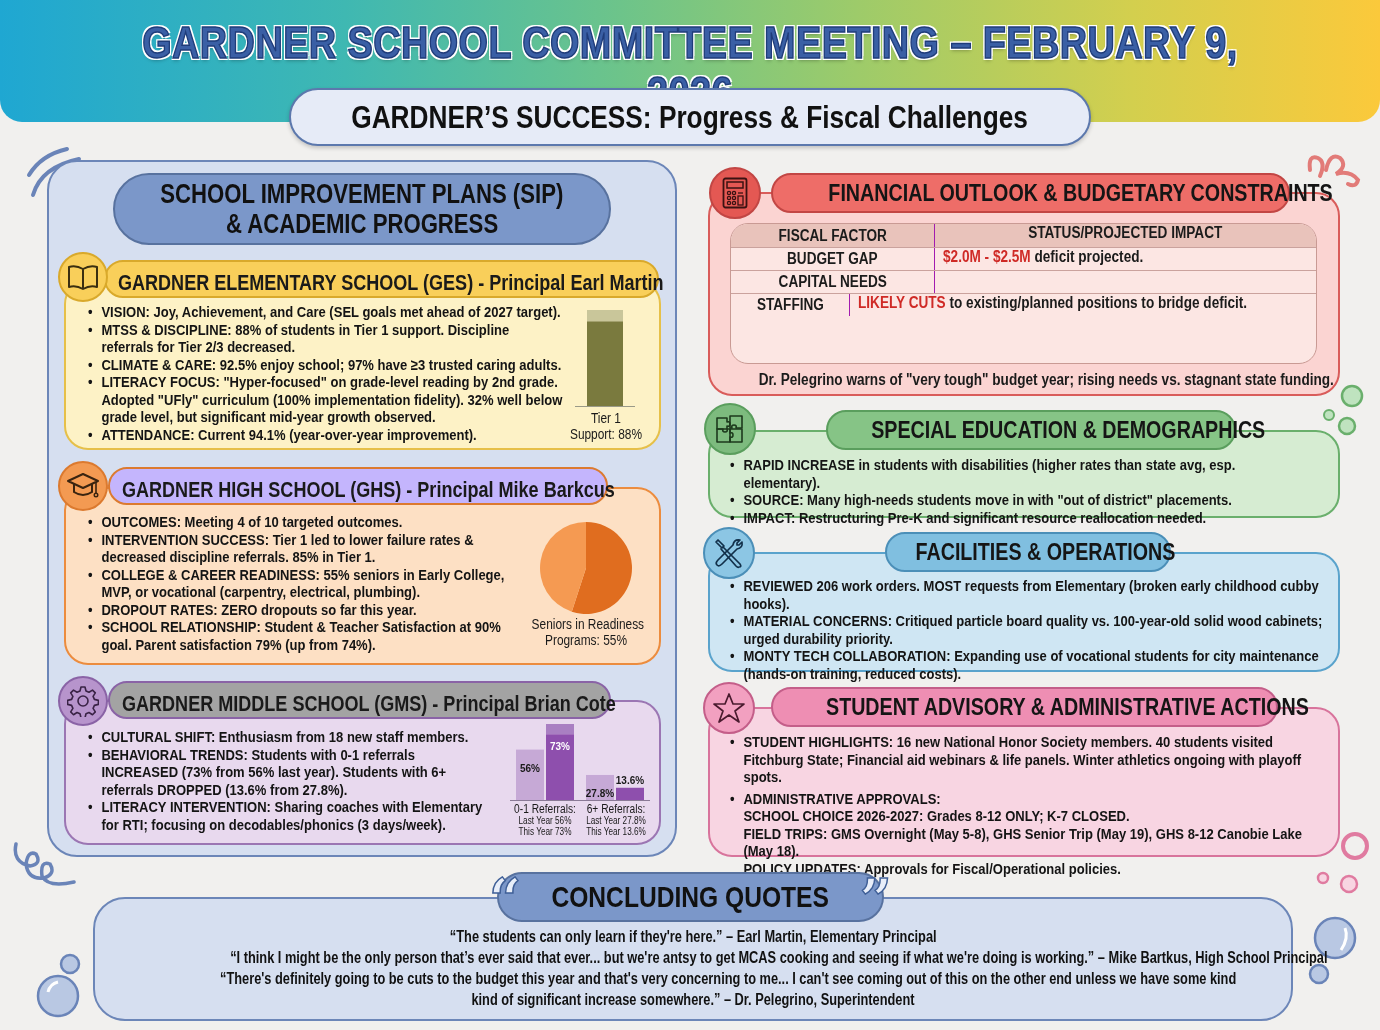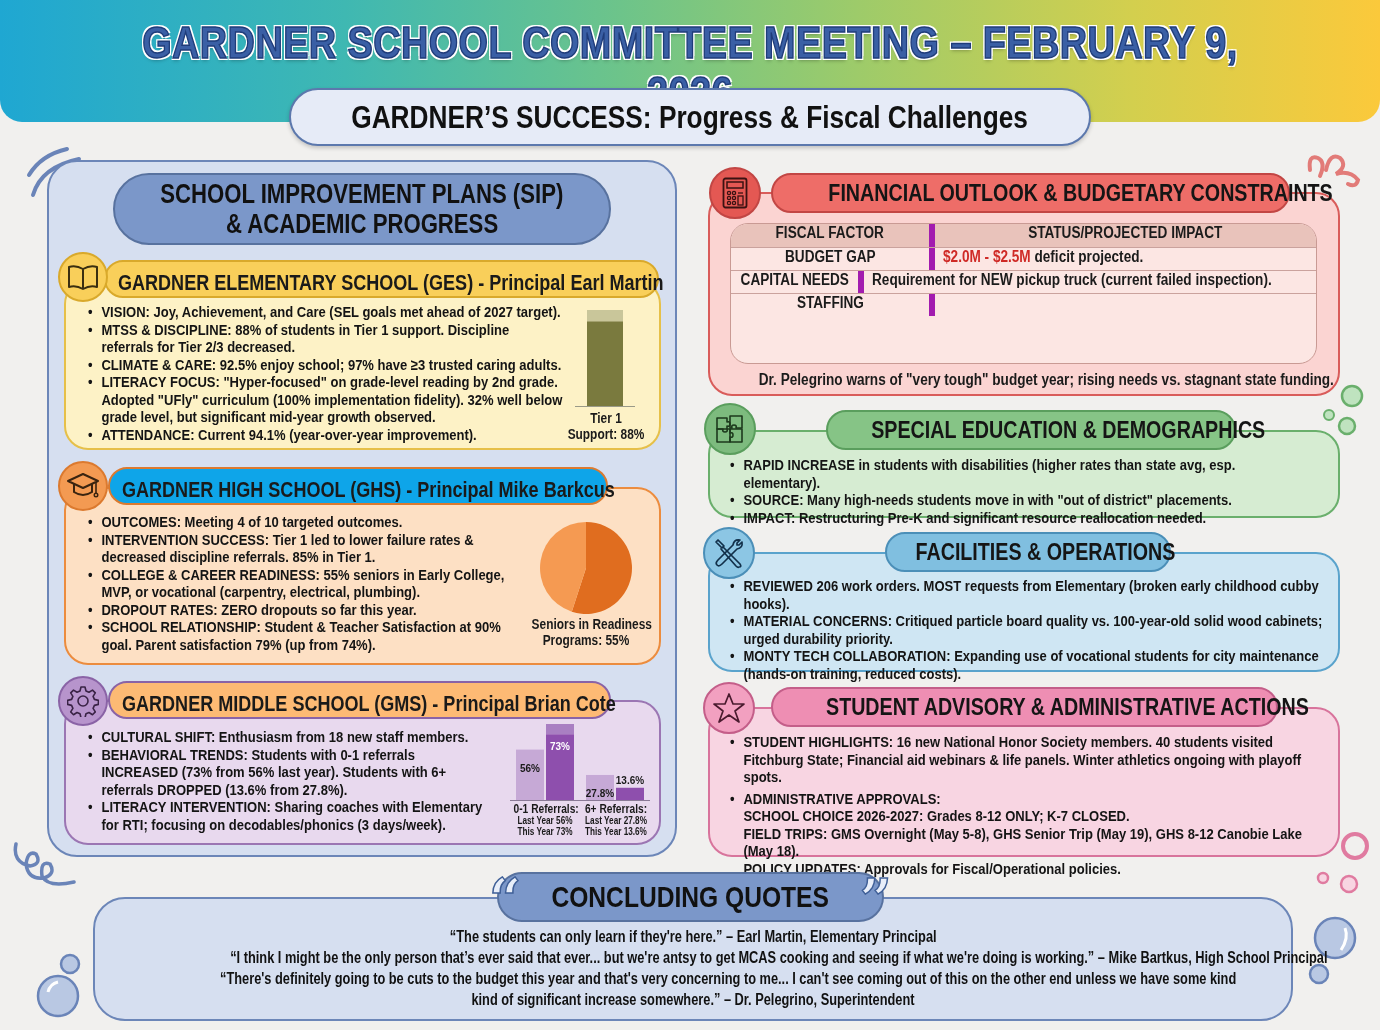--- a/index.html
+++ b/index.html
@@ -60,49 +60,49 @@
     transform:scaleX(0.84);transform-origin:left top;width:119%;
   }
   .bullets li::before{content:"•";position:absolute;left:0;top:0}
 
   
   .ges-card{top:280px;height:170px;background:#fdf2c6;border-color:#e6c049}
   .ges-head{left:104px;top:260px;width:555px;background:#f9cf5a;border-color:#d9a92b}
   .ges-icon{left:58px;top:252px;background:#f9cf5a;border-color:#d9a92b}
   
   .ghs-card{top:487px;height:178px;background:#fde0c4;border-color:#ec8c3e}
-  .ghs-head{left:108px;top:467px;width:500px;background:#0ea5e9;border-color:#dc7a2f}
+  .ghs-head{left:108px;top:467px;width:500px;background:#c4b5fd;border-color:#dc7a2f}
   .ghs-icon{left:58px;top:461px;background:#f39a52;border-color:#dc7a2f}
   
   .gms-card{top:700px;height:145px;background:#e8d9ee;border-color:#9b76b3}
-  .gms-head{left:108px;top:681px;width:503px;background:#fdba74;border-color:#8a63a6}
+  .gms-head{left:108px;top:681px;width:503px;background:#a3a3a3;border-color:#8a63a6}
   .gms-icon{left:58px;top:676px;background:#b794cc;border-color:#8a63a6}
 
-  .chart-caption{position:absolute;text-align:center;font-weight:700;color:#1a1a1a}
+  .chart-caption{position:absolute;text-align:center;font-weight:400;color:#1a1a1a}
 
   
   .rcard{position:absolute;border-radius:24px;border:2.5px solid}
   .rhead{
     position:absolute;height:40px;border-radius:22px;border:2px solid;
     display:flex;align-items:center;justify-content:flex-start;white-space:nowrap;
   }
   .rhead span{font-size:24px;font-weight:700;color:#151515;transform:scaleX(0.82);display:inline-block}
   .ricon{position:absolute;width:52px;height:52px;border-radius:50%;border:2px solid;display:flex;align-items:center;justify-content:center}
 
   .fin-card{left:708px;top:192px;width:632px;height:204px;background:#fbd4d2;border-color:#d95c5a}
   .fin-head{left:771px;top:173px;width:519px;background:#ee6d68;border-color:#c24644}
   .fin-icon{left:709px;top:167px;background:#e45853;border-color:#c24644}
   .fin-table{
     position:absolute;left:730px;top:223px;width:587px;height:141px;
     border:1.5px solid #c99a94;border-radius:18px;overflow:hidden;background:#fce6e3;
     border-collapse:separate;
   }
   .fin-table .trow{display:flex;height:23px;border-top:1px solid #caa29d}
   .fin-table .trow:first-child{border-top:none;background:#e9c3bb}
-  .fin-table .c1{width:204px;border-right:6px solid #a21caf;display:flex;justify-content:center}
+  .fin-table .c1{width:204px;border-right:1px solid #a21caf;display:flex;align-items:center;justify-content:center}
   .fin-table .c2{flex:1;display:flex;align-items:flex-start;padding-left:8px}
   .fin-table .c1 span,.fin-table .c2 span.t{font-size:16px;font-weight:700;transform:scaleX(0.85);display:inline-block;white-space:nowrap}
   .fin-table .c2 span.t{transform-origin:left center}
   .fin-table .trow:first-child .c2{justify-content:center;padding-left:0}
   .fin-table .trow:first-child .c2 span.t{transform-origin:center center}
   .red{color:#cf2a26}
   .fin-note{position:absolute;left:708px;top:371px;width:632px;text-align:center}
   .fin-note span{font-size:16px;font-weight:700;transform:scaleX(0.85);display:inline-block;white-space:nowrap}
 
   .sped-card{left:708px;top:430px;width:632px;height:88px;background:#d6ecd2;border-color:#6aaf6c}
@@ -305,27 +305,27 @@
         <span>BUDGET GAP</span>
       </div>
     <div class="c2">
         <span class="t"><span></span><span class="red">$2.0M - $2.5M</span><span> deficit projected.</span></span>
       </div>
   </div>
   <div class="trow">
     <div class="c1">
         <span>CAPITAL NEEDS</span>
       </div>
-    <div class="c2">
-        <span class="t"><span>Requirement for NEW pickup truck (current failed inspection).</span><span class="red"></span><span></span></span>
-      </div>
   </div>
   <div class="trow">
     <div class="c1">
         <span>STAFFING</span>
+      </div>
+    <div class="c2">
+        <span class="t"><span></span><span class="red">LIKELY CUTS</span><span> to existing/planned positions to bridge deficit.</span></span>
       </div>
   </div>
 </div>
 <div class="fin-note">
   <span>Dr. Pelegrino warns of "very tough" budget year; rising needs vs. stagnant state funding.</span>
 </div>
 
 <div class="rcard sped-card"></div>
 <div class="rhead sped-head">
   <span>SPECIAL EDUCATION &amp; DEMOGRAPHICS</span>

